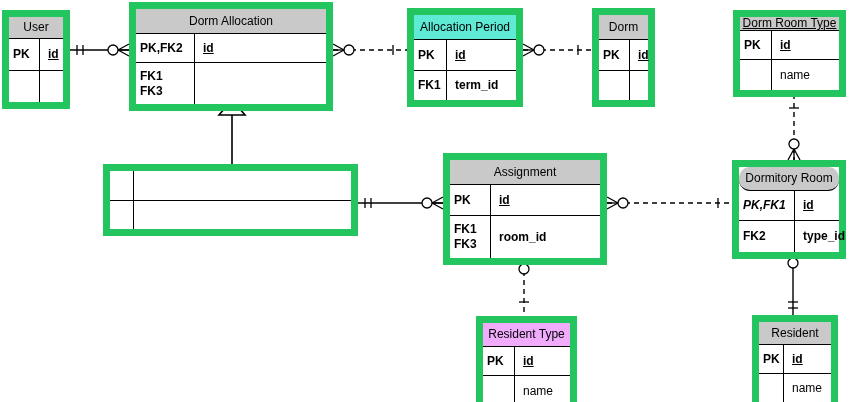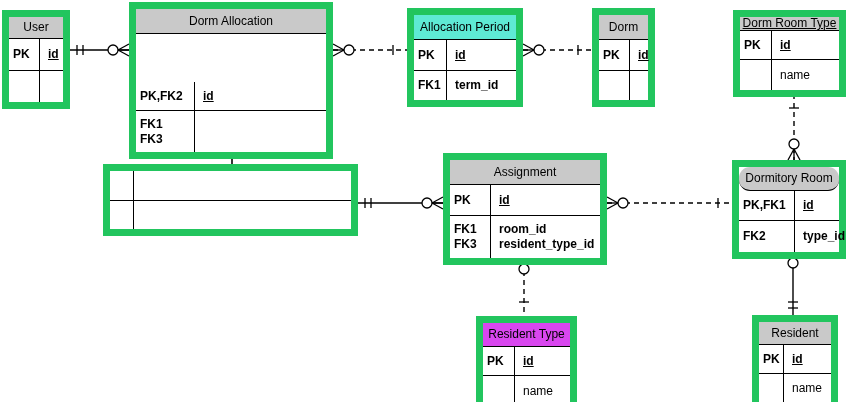--- a/index.html
+++ b/index.html
@@ -122,21 +122,21 @@
       </div>
       <div class="entity-row rb" style="height: 32px;">
         <div class="key-cell" style="width: 31px;"></div>
         <div class="attr-cell"></div>
       </div>
     </div>
     <div class="entity" style="left: 129px; top: 2px; width: 204px;">
       <div class="entity-header" style="height: 25px; background: rgb(201, 201, 201);">
         <span class="t-line">Dorm Allocation</span>
       </div>
-      <div class="entity-row" style="height: 28px; margin-top: 48px;">
+      <div class="entity-row" style="height: 28px;">
         <div class="key-cell" style="width: 59px;">
           <span class="t-line">PK,FK2</span>
         </div>
         <div class="attr-cell">
           <span class="t-line bold pk">id</span>
         </div>
       </div>
       <div class="entity-row rb" style="height: 42px;">
         <div class="key-cell" style="width: 59px;">
           <span class="t-line">FK1</span>
@@ -223,47 +223,46 @@
           <span class="t-line bold pk">id</span>
         </div>
       </div>
       <div class="entity-row rb" style="height: 43px;">
         <div class="key-cell" style="width: 41px;">
           <span class="t-line">FK1</span>
           <span class="t-line">FK3</span>
         </div>
         <div class="attr-cell">
           <span class="t-line bold">room_id</span>
-          <span class="t-line bold">resident_type_id</span>
         </div>
       </div>
     </div>
     <div class="entity" style="left: 732px; top: 160px; width: 114px;">
       <div class="entity-header" style="height: 24px; background: rgb(201, 201, 201); border-radius: 11px;">
         <span class="t-line">Dormitory Room</span>
       </div>
       <div class="entity-row" style="height: 29px;">
-        <div class="key-cell" style="width: 56px;">
+        <div class="key-cell" style="width: 56px; font-style: italic;">
           <span class="t-line">PK,FK1</span>
         </div>
         <div class="attr-cell">
           <span class="t-line bold pk">id</span>
         </div>
       </div>
       <div class="entity-row rb" style="height: 32px;">
         <div class="key-cell" style="width: 56px;">
           <span class="t-line">FK2</span>
         </div>
         <div class="attr-cell">
           <span class="t-line bold">type_id</span>
         </div>
       </div>
     </div>
     <div class="entity" style="left: 476px; top: 316px; width: 101px;">
-      <div class="entity-header" style="height: 24px; background: #d946ef;">
+      <div class="entity-header" style="height: 24px; background: #f0abfc;">
         <span class="t-line">Resident Type</span>
       </div>
       <div class="entity-row" style="height: 28px;">
         <div class="key-cell" style="width: 32px;">
           <span class="t-line">PK</span>
         </div>
         <div class="attr-cell">
           <span class="t-line bold pk">id</span>
         </div>
       </div>

